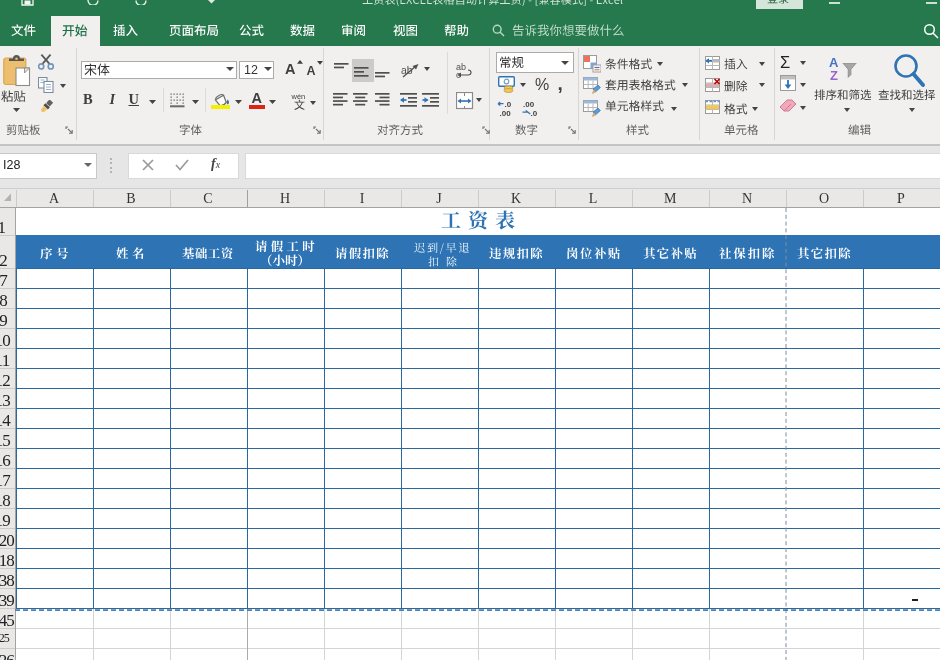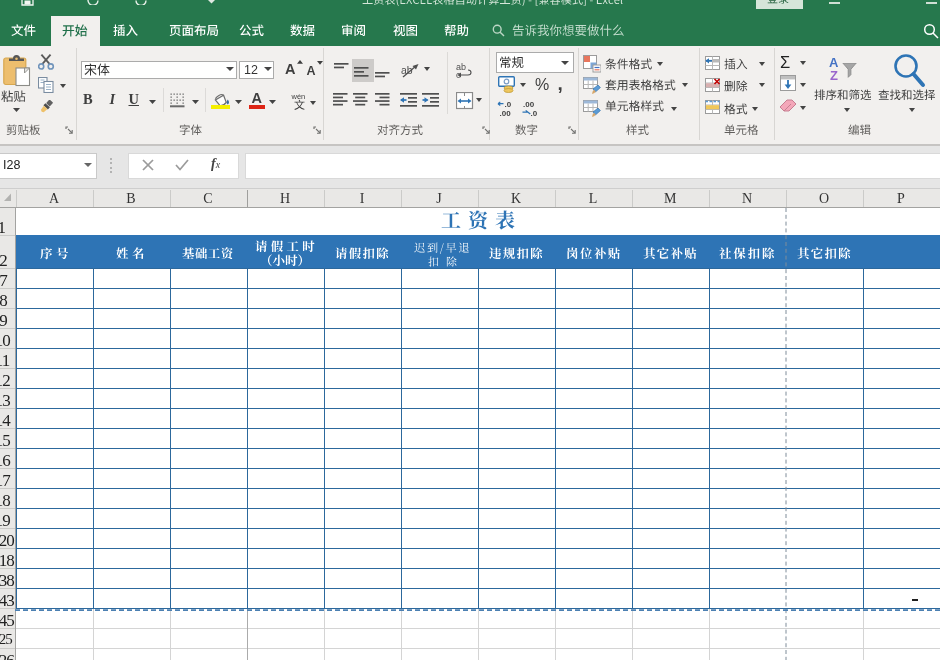--- a/index.html
+++ b/index.html
@@ -546,25 +546,25 @@
 <div style="position:absolute;left:-5.2px;top:491.2px;font-family:'Liberation Serif',serif;font-size:17px;color:#222;font-weight:normal;letter-spacing:-1px;white-space:nowrap;">18</div>
 <div style="position:absolute;left:0px;top:527.7px;width:15px;height:1px;background:#cbcbc9;"></div>
 <div style="position:absolute;left:-5.2px;top:511.20000000000005px;font-family:'Liberation Serif',serif;font-size:17px;color:#222;font-weight:normal;letter-spacing:-1px;white-space:nowrap;">19</div>
 <div style="position:absolute;left:0px;top:547.7px;width:15px;height:1px;background:#cbcbc9;"></div>
 <div style="position:absolute;left:-1.3px;top:531.2px;font-family:'Liberation Serif',serif;font-size:17px;color:#222;font-weight:normal;letter-spacing:-1px;white-space:nowrap;">20</div>
 <div style="position:absolute;left:0px;top:567.7px;width:15px;height:1px;background:#cbcbc9;"></div>
 <div style="position:absolute;left:-1.3px;top:551.2px;font-family:'Liberation Serif',serif;font-size:17px;color:#222;font-weight:normal;letter-spacing:-1px;white-space:nowrap;">18</div>
 <div style="position:absolute;left:0px;top:587.7px;width:15px;height:1px;background:#cbcbc9;"></div>
 <div style="position:absolute;left:-1.3px;top:571.2px;font-family:'Liberation Serif',serif;font-size:17px;color:#222;font-weight:normal;letter-spacing:-1px;white-space:nowrap;">38</div>
 <div style="position:absolute;left:0px;top:607.7px;width:15px;height:1px;background:#cbcbc9;"></div>
-<div style="position:absolute;left:-1.3px;top:591.2px;font-family:'Liberation Serif',serif;font-size:17px;color:#222;font-weight:normal;letter-spacing:-1px;white-space:nowrap;">43</div>
+<div style="position:absolute;left:-1.3px;top:591.2px;font-family:'Liberation Serif',serif;font-size:17px;color:#222;font-weight:normal;letter-spacing:-1px;white-space:nowrap;">39</div>
 <div style="position:absolute;left:0px;top:627.7px;width:15px;height:1px;background:#cbcbc9;"></div>
 <div style="position:absolute;left:-1.3px;top:611.2px;font-family:'Liberation Serif',serif;font-size:17px;color:#222;font-weight:normal;letter-spacing:-1px;white-space:nowrap;">45</div>
 <div style="position:absolute;left:0px;top:647.7px;width:15px;height:1px;background:#cbcbc9;"></div>
-<div style="position:absolute;left:-1.3px;top:631.2px;font-family:'Liberation Serif',serif;font-size:15px;color:#222;font-weight:normal;letter-spacing:-1px;white-space:nowrap;">25</div>
+<div style="position:absolute;left:-1.3px;top:631.2px;font-family:'Liberation Serif',serif;font-size:12px;color:#222;font-weight:normal;letter-spacing:-1px;white-space:nowrap;">25</div>
 
 <div style="position:absolute;left:-1.3px;top:651.2px;font-family:'Liberation Serif',serif;font-size:17px;color:#222;font-weight:normal;letter-spacing:-1px;white-space:nowrap;">26</div>
 <div style="position:absolute;left:15.5px;top:627.7px;width:924.5px;height:1px;background:#d4d4d4;"></div>
 <div style="position:absolute;left:15.5px;top:647.7px;width:924.5px;height:1px;background:#d4d4d4;"></div>
 <div style="position:absolute;left:92.5px;top:608.2px;width:1px;height:51.799999999999955px;background:#d4d4d4;"></div>
 <div style="position:absolute;left:169.5px;top:608.2px;width:1px;height:51.799999999999955px;background:#d4d4d4;"></div>
 <div style="position:absolute;left:246.5px;top:608.2px;width:1px;height:51.799999999999955px;background:#ababab;"></div>
 <div style="position:absolute;left:323.5px;top:608.2px;width:1px;height:51.799999999999955px;background:#d4d4d4;"></div>
 <div style="position:absolute;left:400.5px;top:608.2px;width:1px;height:51.799999999999955px;background:#d4d4d4;"></div>
 <div style="position:absolute;left:477.5px;top:608.2px;width:1px;height:51.799999999999955px;background:#d4d4d4;"></div>

